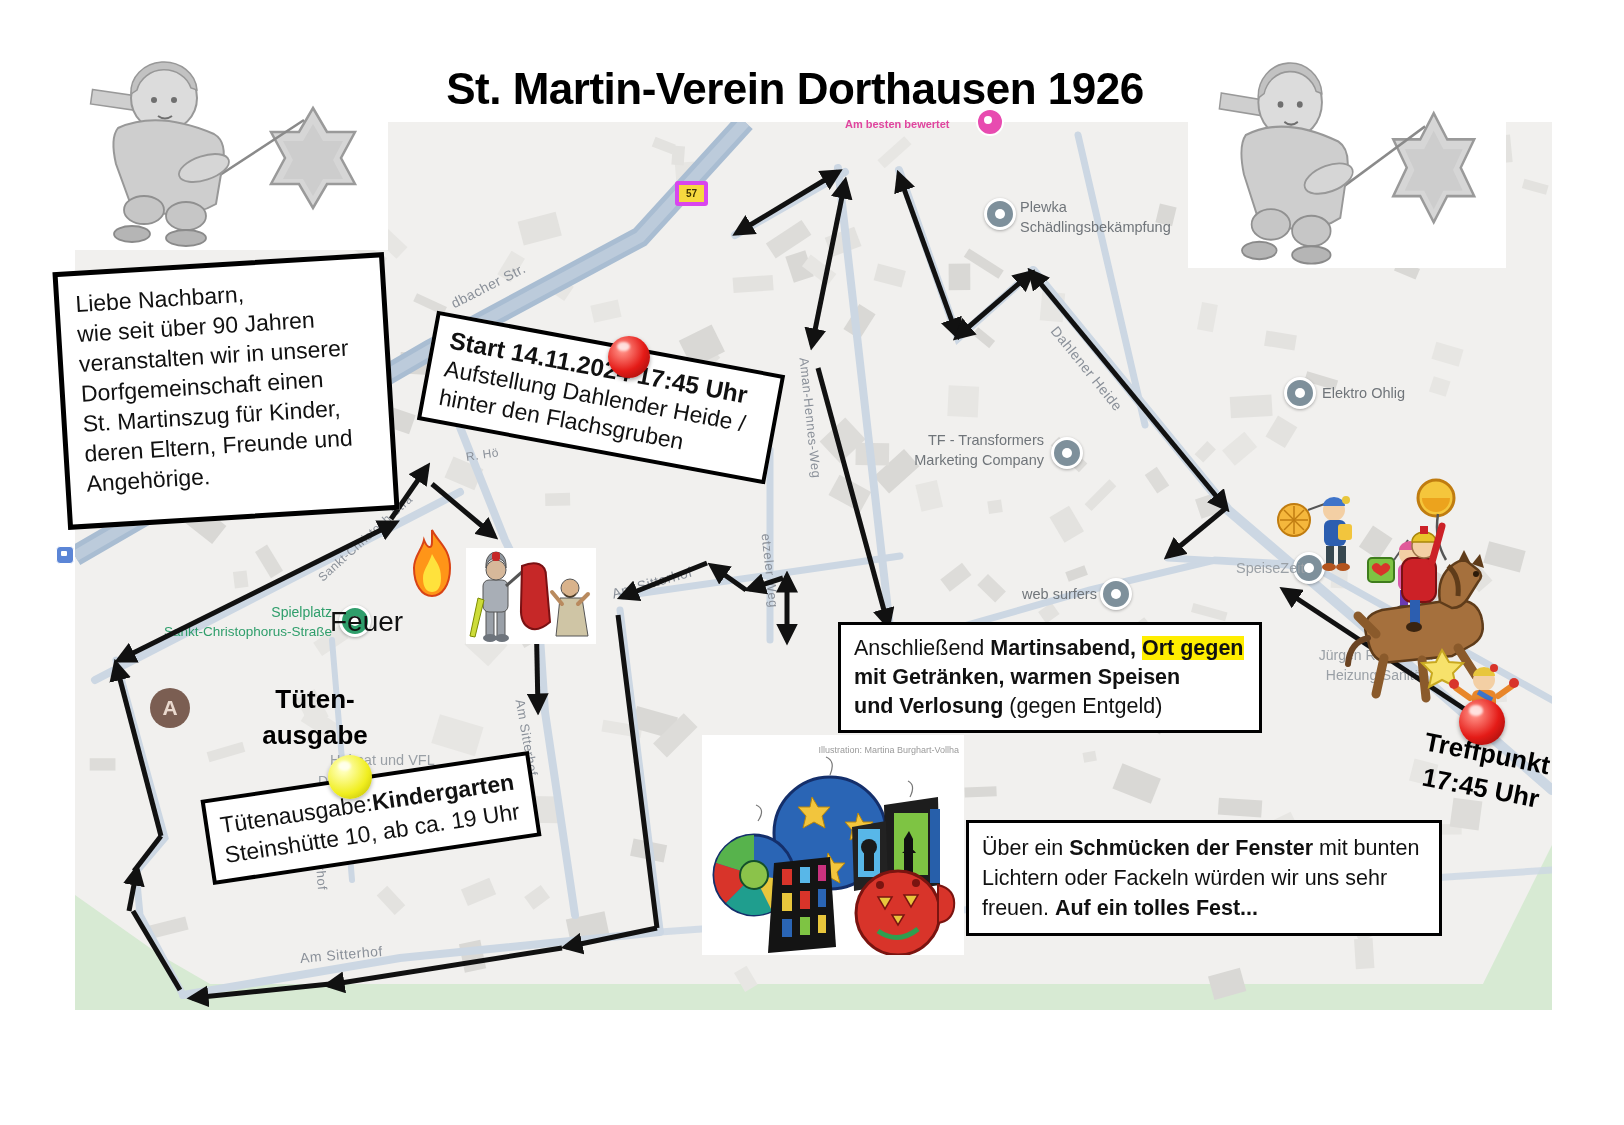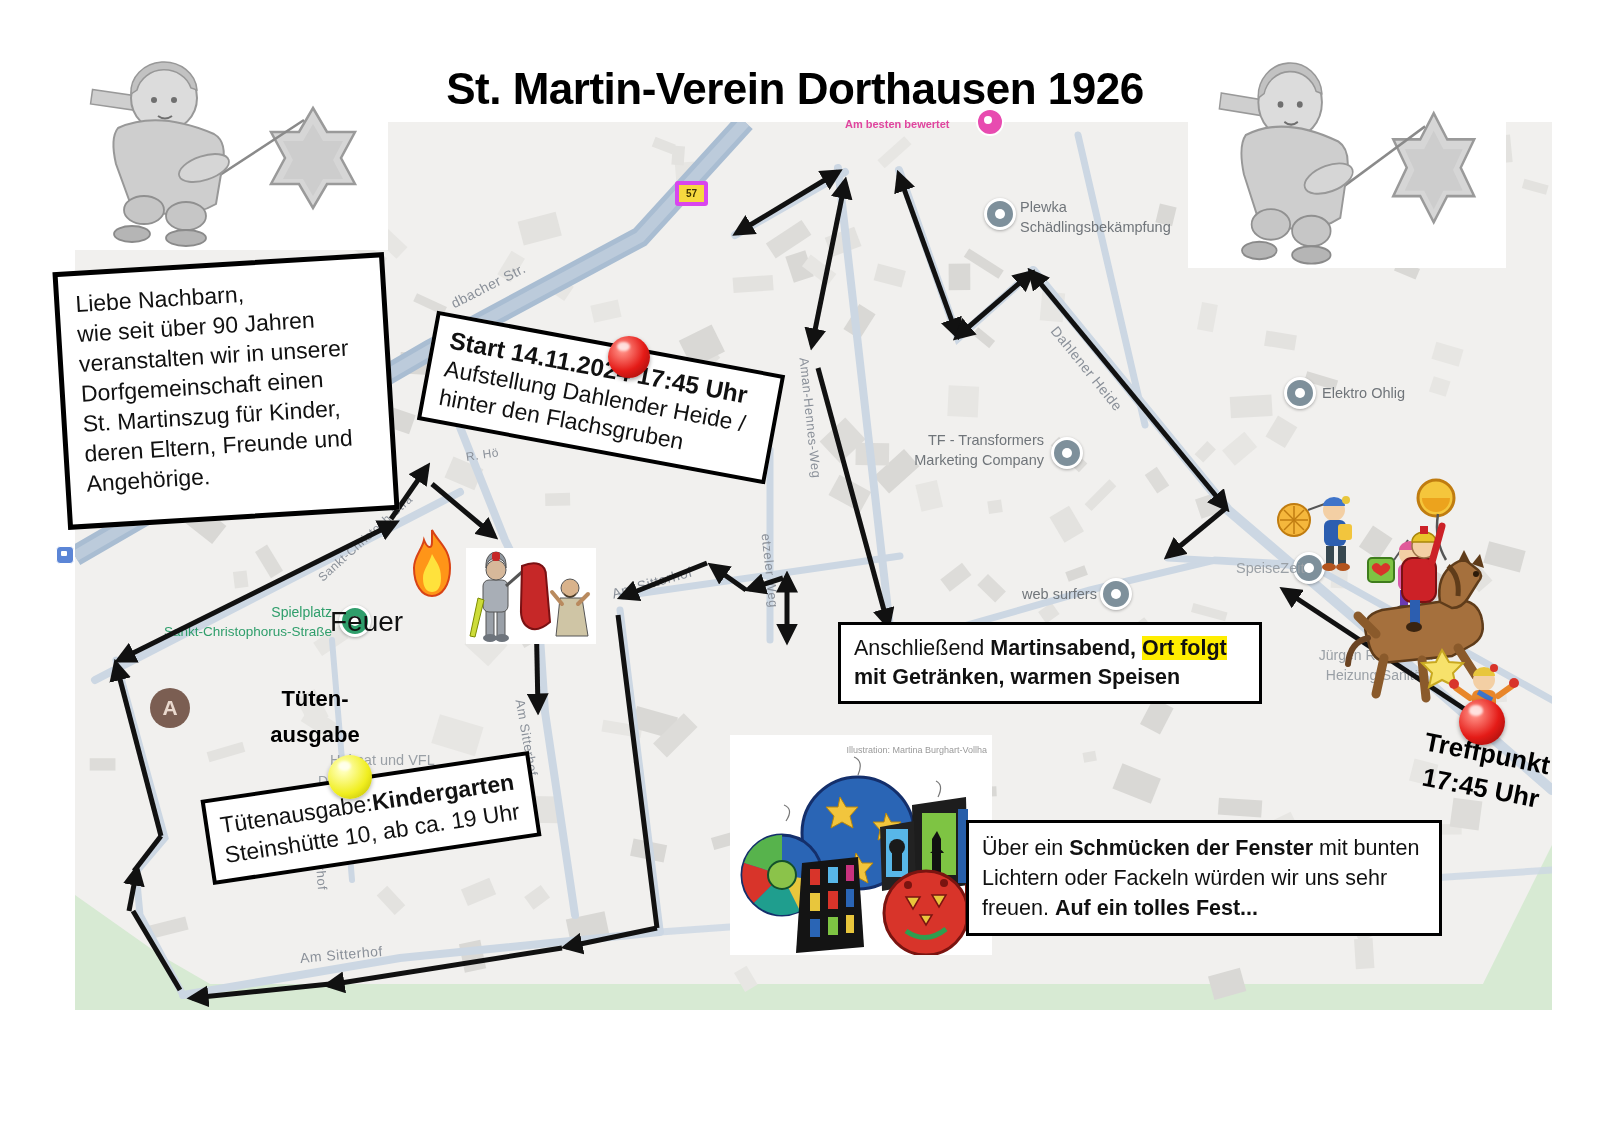--- a/index.html
+++ b/index.html
@@ -45,29 +45,29 @@
   .note-kiga{left:205px;top:775px;width:332px;transform:rotate(-8.5deg);padding:9px 12px;
              font-size:23px;line-height:30px;}
   .note-abend{left:838px;top:622px;width:424px;border-width:3px;padding:9px 13px;
               font-size:21.5px;line-height:29px;}
   .note-fenster{left:966px;top:820px;width:476px;border-width:3px;padding:10px 13px;
                 font-size:21.5px;line-height:30px;}
   .b{font-weight:bold;}
   .hl{background:#ffee00;font-weight:bold;}
   
   .big-label{position:absolute;font-weight:bold;color:#000;z-index:6;text-align:center;}
-  .lbl-tueten{left:240px;top:681px;width:150px;font-size:22px;line-height:36px;}
+  .lbl-tueten{left:240px;top:681px;width:150px;font-size:26px;line-height:36px;}
   .lbl-feuer{left:330px;top:596px;font-size:28px;font-weight:normal;z-index:6;margin-top:10px;}
   .lbl-treff{left:1396px;top:736px;width:176px;font-size:26px;line-height:35px;transform:rotate(11deg);}
   .title{left:245px;top:64px;width:1100px;text-align:center;font-size:44px;font-weight:800;
          letter-spacing:-.5px;z-index:8;color:#000;}
   .illu{z-index:5;}
   .sketch{z-index:8;background:#fff;}
   .caption{position:absolute;right:5px;top:10px;font-size:9px;color:#9a9a9a;z-index:6;}
-  .lantern-wrap{left:730px;top:735px;width:262px;height:220px;z-index:5;}
+  .lantern-wrap{left:702px;top:735px;width:262px;height:220px;z-index:5;}
 </style>
 </head>
 <body>
 
 <div class="page">
 
   <div class="abs map-bg"></div>
 
   <svg class="abs svg-layer" viewBox="0 0 1624 1125">
     <defs>
@@ -549,22 +549,23 @@
     <div>Aufstellung Dahlender Heide /</div>
     <div>hinter den Flachsgruben</div>
   </div>
 
   <div class="abs note note-kiga">
     <div><span>Tütenausgabe:</span><span class="b">Kindergarten</span></div>
     <div>Steinshütte 10, ab ca. 19 Uhr</div>
   </div>
 
   <div class="abs note note-abend">
-    <div><span>Anschließend </span><span class="b">Martinsabend, </span><span class="hl">Ort folgt</span></div>
+    <div><span>Anschließend </span><span class="b">Martinsabend, </span><span class="hl">Ort gegen</span></div>
     <div class="b">mit Getränken, warmen Speisen</div>
+    <div><span class="b">und Verlosung</span><span> (gegen Entgeld)</span></div>
   </div>
 
   <div class="abs note note-fenster">
     <div><span>Über ein </span><span class="b">Schmücken der Fenster</span><span> mit bunten</span></div>
     <div>Lichtern oder Fackeln würden wir uns sehr</div>
     <div><span>freuen. </span><span class="b">Auf ein tolles Fest...</span></div>
   </div>
 
   <div class="big-label lbl-tueten">
     <div>Tüten-</div>

